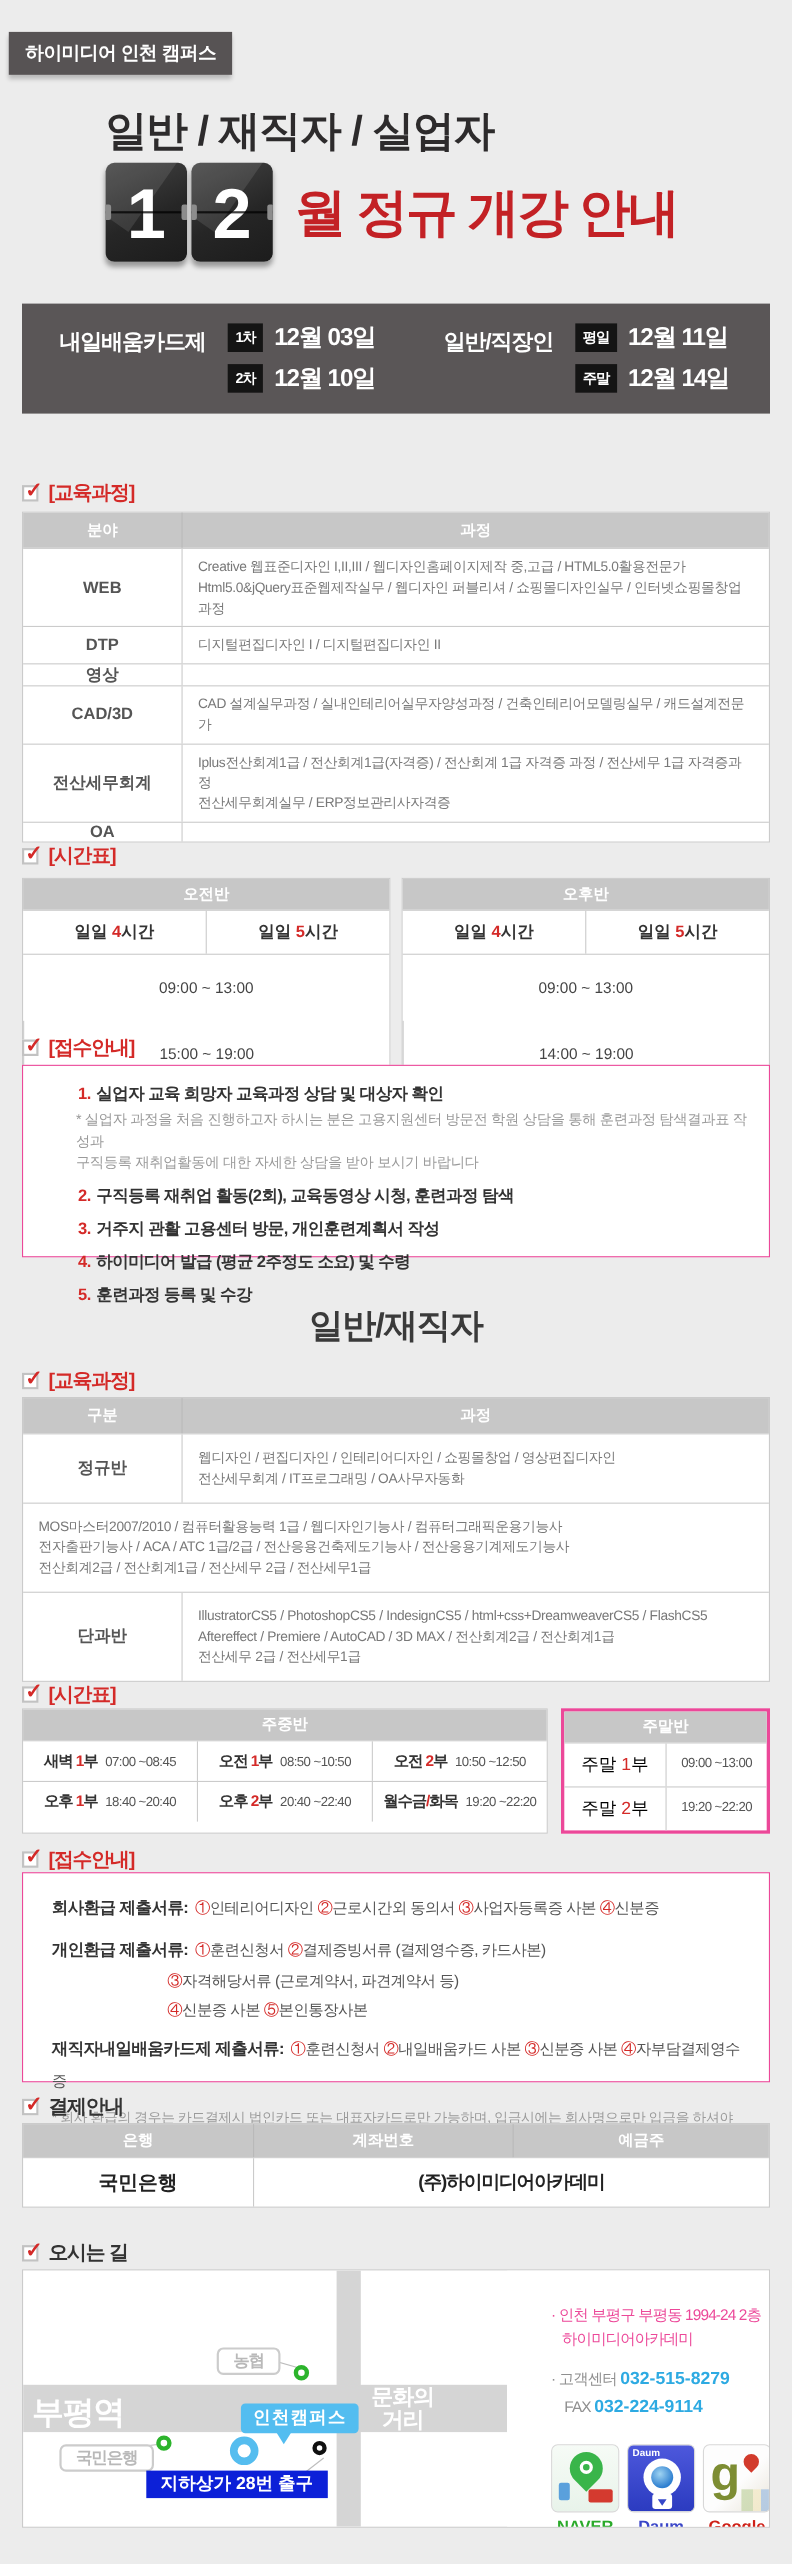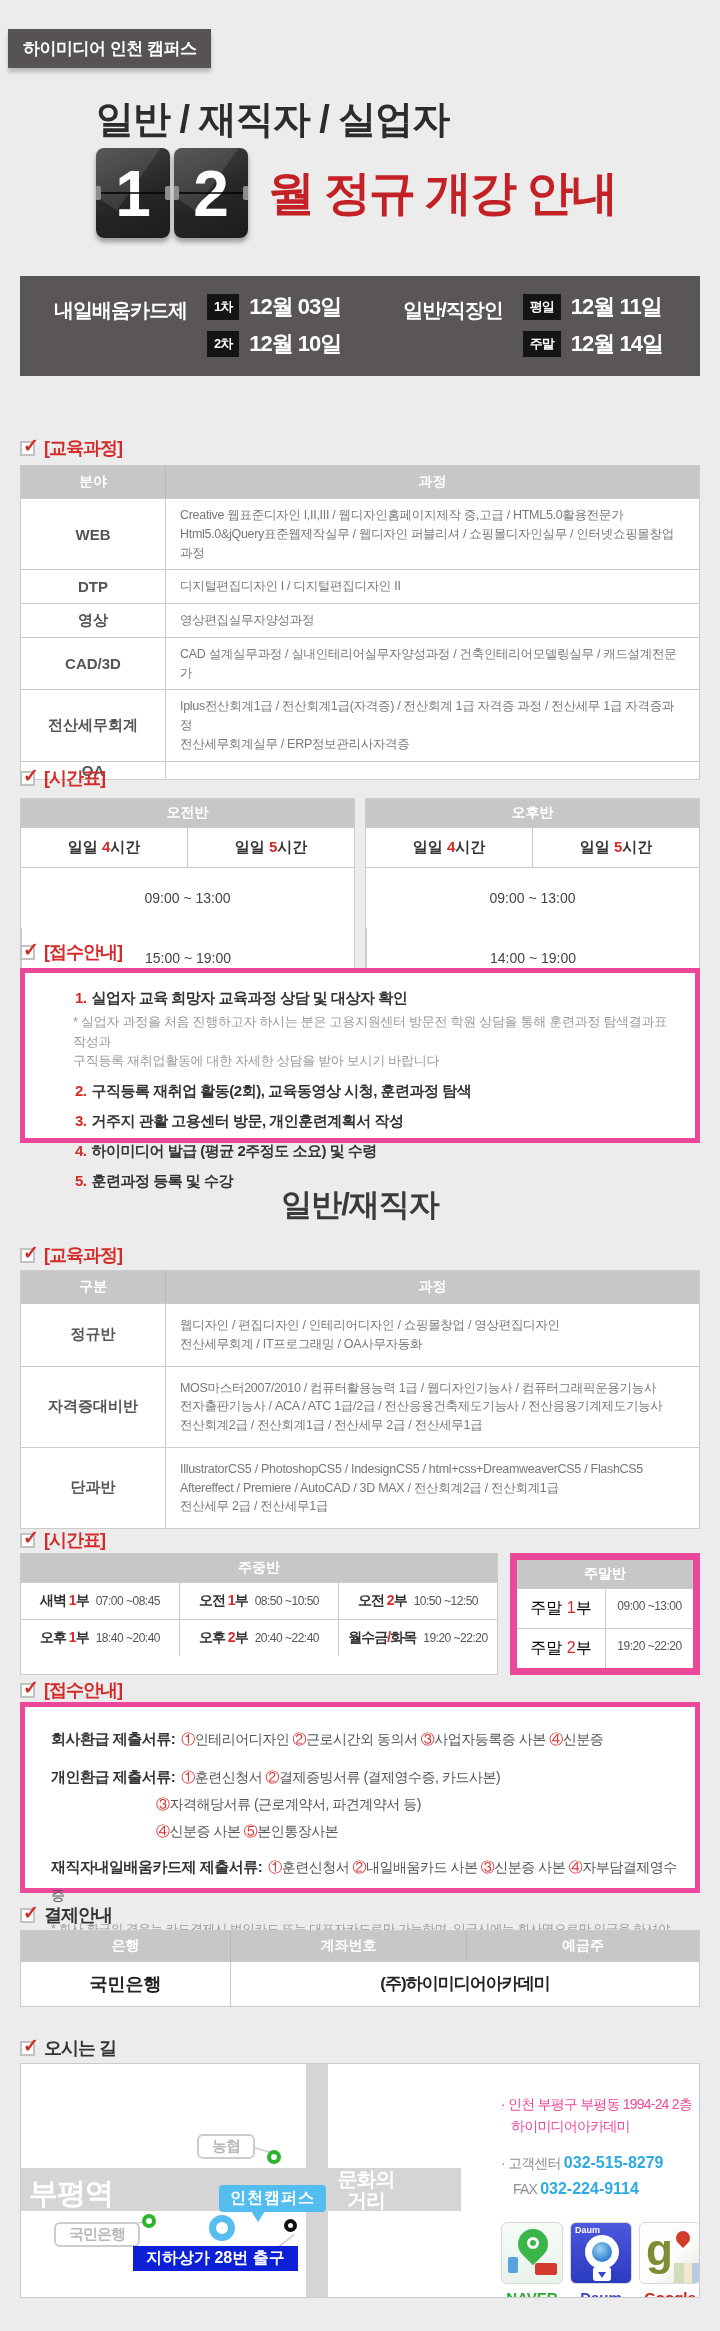--- a/index.html
+++ b/index.html
@@ -72,31 +72,31 @@
     padding:5px 0; }
   .tt-r2 { display:flex; border-top:1px solid #cbcbcb; }
   .tt-r2 .cell { flex:1; text-align:center; padding:10px 0; font-size:15px; font-weight:bold; color:#333; }
   .tt-r2 .cell + .cell { border-left:1px solid #cbcbcb; }
   .tt-r3 { display:flex; border-top:1px solid #cbcbcb;flex-direction:column; }
   .tt-r3 .cell { flex:1; text-align:center; padding:22px 0; font-size:14px; color:#444; }
   .tt-r3 .cell + .cell { border-left:1px solid #cbcbcb; }
   .rednum { color:#d42a28; }
 
   
-  .box { position:absolute; left:20px; width:680px; background:#fff; border:5px solid #ec4899; }
+  .box { position:absolute; left:20px; width:680px; background:#fff; border:1px solid #ec4899; }
   .box-a { top:968px; height:175px; padding:16px 20px 0 50px; }
   .step { font-size:15px; font-weight:bold; color:#333; letter-spacing:-0.5px; margin-bottom:11px; }
   .step .sno { color:#d42a28; margin-right:5px; }
   .step-note { font-size:13px; font-weight:normal; color:#9a9a9a; white-space:pre-line; line-height:1.5;
     margin:4px 0 10px -2px; letter-spacing:-0.3px; }
 
   
   .tt-b { position:absolute; left:20px; top:1553px; width:680px; display:flex; }
   .wk-box { width:478px; border:1px solid #cbcbcb; background:#fff; }
-  .we-box { width:190px; border:7px solid #ec4899; background:#fff; margin-left:12px; }
+  .we-box { width:190px; border:3px solid #ec4899; background:#fff; margin-left:12px; }
   .wk-row { display:flex; border-top:1px solid #cbcbcb; }
   .wk-row .cell { flex:1; display:flex; align-items:center; justify-content:center; padding:9px 0; }
   .wk-row .cell + .cell { border-left:1px solid #cbcbcb; }
   .cell .nm { font-size:14px; font-weight:bold; color:#333; letter-spacing:-1px; }
   .cell .tm { font-size:12px; color:#555; margin-left:7px; letter-spacing:-0.5px; }
   .we-row { display:flex; border-top:1px solid #cbcbcb; }
   .we-row .c1 { width:95px; text-align:center; padding:9px 0; border-right:1px solid #cbcbcb; }
   .we-row .c2 { width:93px; text-align:center; padding:10px 0; font-size:12px; color:#555; letter-spacing:-0.5px; }
 
   
@@ -259,21 +259,20 @@
       <div class="bc1">WEB</div>
       <div class="bc2">Creative 웹표준디자인 I,II,III / 웹디자인홈페이지제작 중,고급 / HTML5.0활용전문가
 Html5.0&amp;jQuery표준웹제작실무 / 웹디자인 퍼블리셔 / 쇼핑몰디자인실무 / 인터넷쇼핑몰창업과정</div>
     </div>
     <div class="brow">
       <div class="bc1">DTP</div>
       <div class="bc2">디지털편집디자인 I / 디지털편집디자인 II</div>
     </div>
     <div class="brow">
       <div class="bc1">영상</div>
-      <div class="bc2">영상편집실무자양성과정</div>
     </div>
     <div class="brow">
       <div class="bc1">CAD/3D</div>
       <div class="bc2">CAD 설계실무과정 / 실내인테리어실무자양성과정 / 건축인테리어모델링실무 / 캐드설계전문가</div>
     </div>
     <div class="brow">
       <div class="bc1">전산세무회계</div>
       <div class="bc2">Iplus전산회계1급 / 전산회계1급(자격증) / 전산회계 1급 자격증 과정 / 전산세무 1급 자격증과정
 전산세무회계실무 / ERP정보관리사자격증</div>
     </div>
@@ -346,21 +345,20 @@
     <div class="hrow">
       <div class="hc1">구분</div>
       <div class="hc2">과정</div>
     </div>
     <div class="brow">
       <div class="bc1">정규반</div>
       <div class="bc2">웹디자인 / 편집디자인 / 인테리어디자인 / 쇼핑몰창업 / 영상편집디자인
 전산세무회계 / IT프로그래밍 / OA사무자동화</div>
     </div>
     <div class="brow">
-      <div class="bc1">자격증대비반</div>
       <div class="bc2">MOS마스터2007/2010 / 컴퓨터활용능력 1급 / 웹디자인기능사 / 컴퓨터그래픽운용기능사
 전자출판기능사 / ACA / ATC 1급/2급 / 전산응용건축제도기능사 / 전산응용기계제도기능사
 전산회계2급 / 전산회계1급 / 전산세무 2급 / 전산세무1급</div>
     </div>
     <div class="brow">
       <div class="bc1">단과반</div>
       <div class="bc2">IllustratorCS5 / PhotoshopCS5 / IndesignCS5 / html+css+DreamweaverCS5 / FlashCS5
 Aftereffect / Premiere / AutoCAD / 3D MAX / 전산회계2급 / 전산회계1급
 전산세무 2급 / 전산세무1급</div>
     </div>

